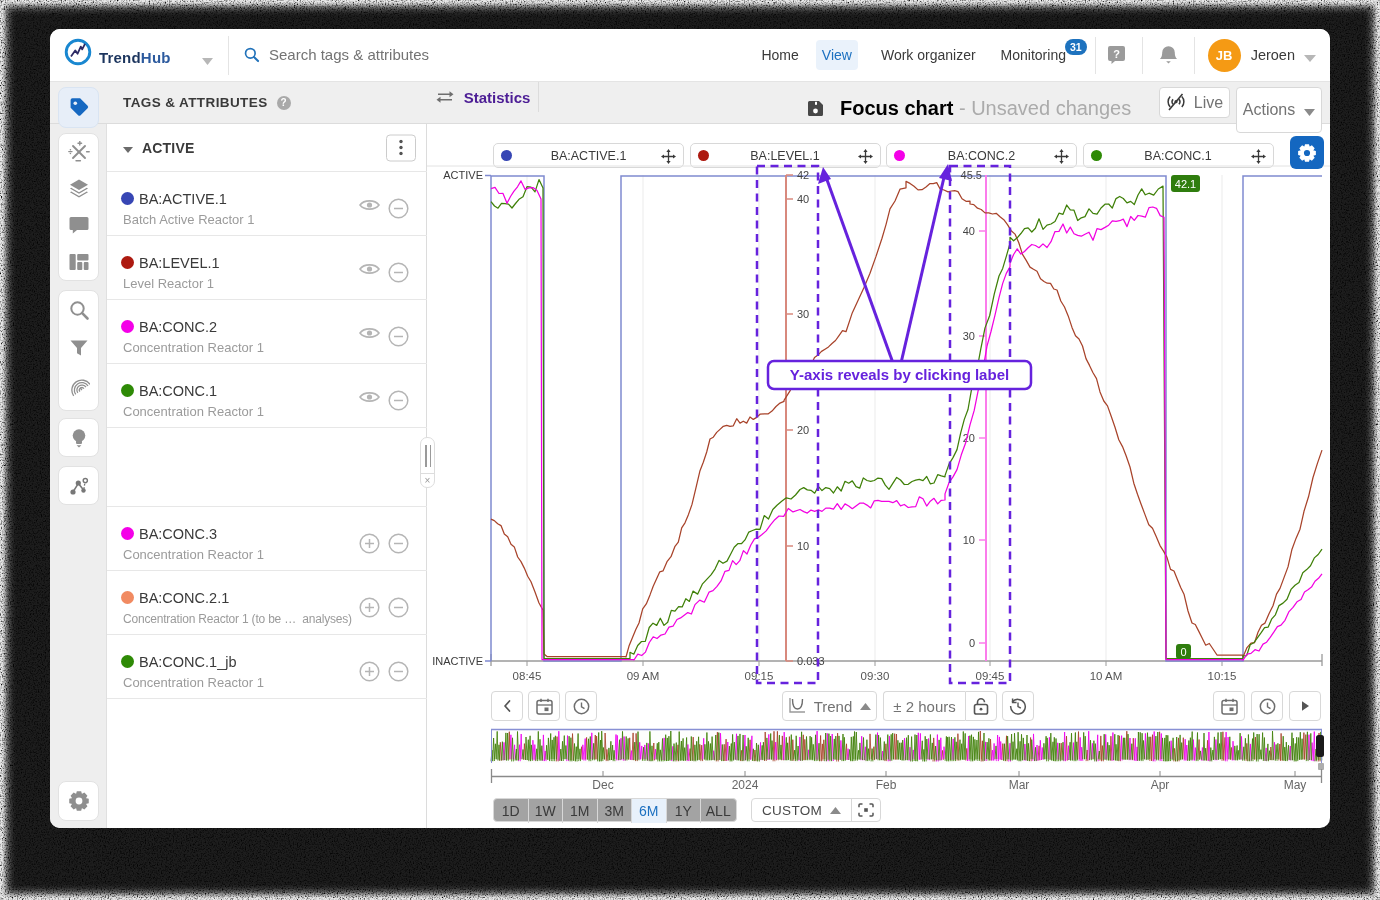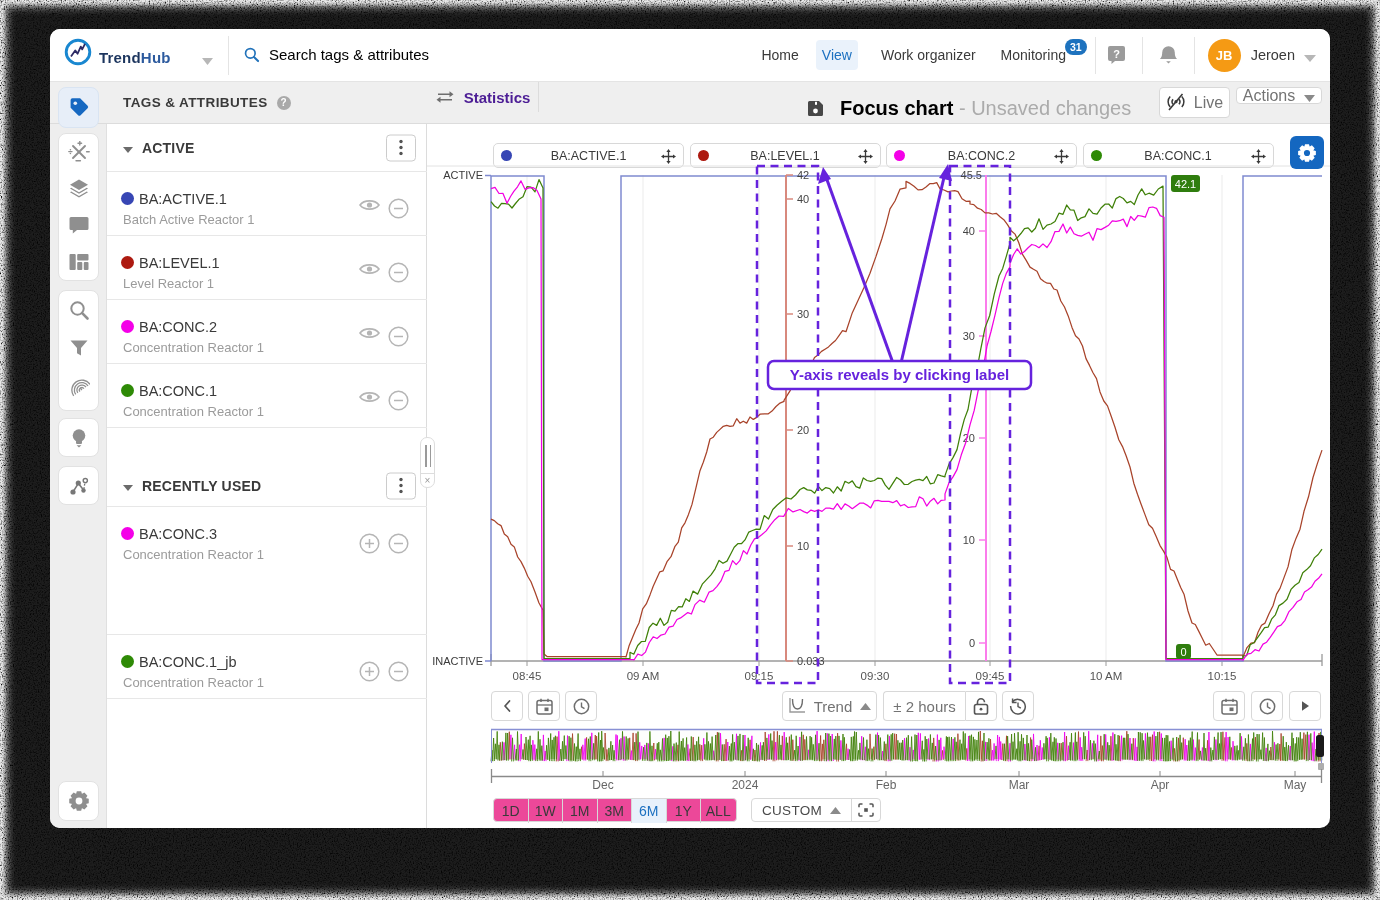--- a/index.html
+++ b/index.html
@@ -4,21 +4,21 @@
 html,body{width:1380px;height:900px;overflow:hidden;background:#000;font-family:"Liberation Sans",sans-serif}
 .stage{position:relative;width:1380px;height:900px}
 .win{position:absolute;left:50px;top:29px;width:1280px;height:799px;background:#fff;border-radius:10px;overflow:hidden}
 
 .topnav{position:absolute;left:0;top:0;width:1280px;height:53px;background:#fff;border-bottom:1px solid #e4e4e4}
 .logo{position:absolute;left:14px;top:9px;display:flex;align-items:flex-end}
 .logotext{font-size:15px;font-weight:bold;color:#1c355e;margin-left:7px;letter-spacing:.2px}
 .logotext span{color:#2c5a9e;font-weight:bold}
 .logocaret{position:absolute;left:152px;top:22px}
 .navsep{position:absolute;top:7px;width:1px;height:39px;background:#e4e4e4}
-.search{position:absolute;left:193px;top:17px;display:flex;align-items:center;color:#000000;font-size:15px}
+.search{position:absolute;left:193px;top:17px;display:flex;align-items:center;color:#737373;font-size:15px}
 .search span{margin-left:9px}
 .navlinks{position:absolute;right:0;top:0;height:52px;display:flex;align-items:center;font-size:14px;color:#3a3a3a}
 .navview{background:#eaf2fb;color:#1c70c0;padding:7px 6px;border-radius:4px;margin:0 6px}
 .badge{display:inline-block;background:#1d72be;color:#fff;font-size:10.5px;border-radius:9px;padding:2px 5px;position:relative;top:-9px;left:-1px;font-weight:bold}
 .avatar{width:33px;height:33px;border-radius:50%;background:#f59a14;color:#fff;font-weight:bold;font-size:13px;display:flex;align-items:center;justify-content:center;margin:0 10px 0 14px}
 
 .toolrow{position:absolute;left:0;top:53px;width:1280px;height:42px;background:#efefef;border-bottom:1px solid #dcdcdc}
 .tab{position:absolute;top:0;height:30px;display:flex;align-items:center;justify-content:center;font-size:15px;font-weight:bold;color:#4c1d95;border-right:1px solid #dcdcdc}
 .focusrow{position:absolute;top:0;height:52px;display:flex;align-items:center;font-size:20px}
 .btn{background:#fff;border:1px solid #d8d8d8;border-radius:4px;display:flex;align-items:center;justify-content:center;color:#737373}
@@ -146,21 +146,21 @@
 <div class="btn" style="position:absolute;left:1109px;top:5px;width:71px;height:31px;font-size:16px"><span style="margin-right:8px;margin-top:3px"><svg width="20" height="18" viewBox="0 0 20 18" style="">
               <g fill="none" stroke="#3a3a3a" stroke-width="1.5">
                 <path d="M4.2 3.5a7.5 7.5 0 0 0 0 10.4"></path>
                 <path d="M15.8 3.5a7.5 7.5 0 0 1 0 10.4"></path>
                 <path d="M7 6.2a4 4 0 0 0 0 5"></path>
                 <path d="M13 6.2a4 4 0 0 1 0 5"></path>
               </g>
               <circle cx="10" cy="8.7" r="1.6" fill="#3a3a3a"></circle>
               <line x1="16.5" y1="1" x2="3" y2="17" stroke="#3a3a3a" stroke-width="1.6"></line>
             </svg></span>Live</div>
-<div class="btn" style="position:absolute;left:1186px;top:5px;width:86px;height:17px;font-size:16px">Actions<span style="margin-left:9px;margin-top:2px"><svg width="11" height="7" viewBox="0 0 11 7" style="">
+<div class="btn" style="position:absolute;left:1186px;top:5px;width:86px;height:46px;font-size:16px">Actions<span style="margin-left:9px;margin-top:2px"><svg width="11" height="7" viewBox="0 0 11 7" style="">
               <path d="M0 0h11L5.5 7Z" fill="#8a8a8a"></path>
             </svg></span></div>
 </div>
 <div class="phead">
         <div class="ptitle">TAGS &amp; ATTRIBUTES</div>
         <div class="qmark">?</div>
       </div>
 <div class="rail">
 <div class="card" style="top:-37px;height:41px;background:#e7eef8;border-color:#d9e4f2">
           <div class="ic">
@@ -342,39 +342,40 @@
               <path d="M1 7 C5 1.5 16 1.5 20 7 C16 12.5 5 12.5 1 7Z" fill="none" stroke="#b5b5b5" stroke-width="1.6"></path>
               <circle cx="10.5" cy="7" r="2.6" fill="#b5b5b5"></circle>
             </svg>
             <svg width="21" height="21" viewBox="0 0 21 21" style="">
               <circle cx="10.5" cy="10.5" r="9.3" fill="none" stroke="#b5b5b5" stroke-width="1.5"></circle>
               <line x1="6" y1="10.5" x2="15" y2="10.5" stroke="#b5b5b5" stroke-width="1.5"></line>
             </svg>
           </span>
         </div>
 <div class="divider-h" style="top:303px"></div>
-<div class="sechead" style="top:338px">
-          <span class="seccaret"><svg width="10" height="6" viewBox="0 0 10 6" style="">
-              <path d="M0 0h10L5.0 6Z" fill="#6b6b6b"></path>
-            </svg></span>
-          <span class="sectitle">RECENTLY USED</span>
-          <div class="kebab">
-            <svg width="4" height="16" viewBox="0 0 4 16" style="">
-              <g fill="#555">
-                <circle cx="2" cy="2" r="1.7"></circle>
-                <circle cx="2" cy="8" r="1.7"></circle>
-                <circle cx="2" cy="14" r="1.7"></circle>
-              </g>
-            </svg>
-          </div>
-        </div>
 <div class="item" style="top:382px">
           <span class="dot" style="background:#f400e8"></span>
           <span class="lbl">BA:CONC.3</span>
           <span class="dsc">Concentration Reactor 1</span>
+          <span class="acts">
+            <svg width="21" height="21" viewBox="0 0 21 21" style="">
+              <circle cx="10.5" cy="10.5" r="9.3" fill="none" stroke="#b5b5b5" stroke-width="1.5"></circle>
+              <line x1="6" y1="10.5" x2="15" y2="10.5" stroke="#b5b5b5" stroke-width="1.5"></line>
+              <line x1="10.5" y1="6" x2="10.5" y2="15" stroke="#b5b5b5" stroke-width="1.5"></line>
+            </svg>
+            <svg width="21" height="21" viewBox="0 0 21 21" style="">
+              <circle cx="10.5" cy="10.5" r="9.3" fill="none" stroke="#b5b5b5" stroke-width="1.5"></circle>
+              <line x1="6" y1="10.5" x2="15" y2="10.5" stroke="#b5b5b5" stroke-width="1.5"></line>
+            </svg>
+          </span>
+        </div>
+<div class="item" style="top:446px">
+          <span class="dot" style="background:#f18a61"></span>
+          <span class="lbl">BA:CONC.2.1</span>
+          <span class="dsc"><span style="font-size:12px;letter-spacing:-0.2px">Concentration Reactor 1 (to be …&nbsp; analyses)</span></span>
           <span class="acts">
             <svg width="21" height="21" viewBox="0 0 21 21" style="">
               <circle cx="10.5" cy="10.5" r="9.3" fill="none" stroke="#b5b5b5" stroke-width="1.5"></circle>
               <line x1="6" y1="10.5" x2="15" y2="10.5" stroke="#b5b5b5" stroke-width="1.5"></line>
               <line x1="10.5" y1="6" x2="10.5" y2="15" stroke="#b5b5b5" stroke-width="1.5"></line>
             </svg>
             <svg width="21" height="21" viewBox="0 0 21 21" style="">
               <circle cx="10.5" cy="10.5" r="9.3" fill="none" stroke="#b5b5b5" stroke-width="1.5"></circle>
               <line x1="6" y1="10.5" x2="15" y2="10.5" stroke="#b5b5b5" stroke-width="1.5"></line>
             </svg>
@@ -632,21 +633,21 @@
         <text x="318" y="64" font-size="12" fill="#666" text-anchor="middle">2024</text>
         <line x1="459" y1="46" x2="459" y2="51.5" stroke="#8a8a8a" stroke-width="1"></line>
         <text x="459" y="64" font-size="12" fill="#666" text-anchor="middle">Feb</text>
         <line x1="592" y1="46" x2="592" y2="51.5" stroke="#8a8a8a" stroke-width="1"></line>
         <text x="592" y="64" font-size="12" fill="#666" text-anchor="middle">Mar</text>
         <line x1="733" y1="46" x2="733" y2="51.5" stroke="#8a8a8a" stroke-width="1"></line>
         <text x="733" y="64" font-size="12" fill="#666" text-anchor="middle">Apr</text>
         <line x1="868" y1="46" x2="868" y2="51.5" stroke="#8a8a8a" stroke-width="1"></line>
         <text x="868" y="64" font-size="12" fill="#666" text-anchor="middle">May</text>
       </svg>
-<div style="position:absolute;left:443px;top:769px;display:flex;border:1px solid #d8d8d8;border-radius:4px;background:#ec4899;height:24px">
+<div style="position:absolute;left:443px;top:769px;display:flex;border:1px solid #d8d8d8;border-radius:4px;background:#a3a3a3;height:24px">
         <div class="zoomcell" style="">1D</div>
         <div class="zoomcell" style="">1W</div>
         <div class="zoomcell" style="">1M</div>
         <div class="zoomcell" style="">3M</div>
         <div class="zoomcell" style="background:#e8f1fb;color:#1c70c0">6M</div>
         <div class="zoomcell" style="">1Y</div>
         <div class="zoomcell" style="border-right:none">ALL</div>
       </div>
       <div style="position:absolute;left:701px;top:769px;display:flex;align-items:center;border:1px solid #d8d8d8;border-radius:4px;background:#fff;height:24px">
         <div style="display:flex;align-items:center;padding:0 10px;font-size:13.5px;color:#4a4a4a;letter-spacing:.3px">CUSTOM<span style="margin-left:8px;display:inline-flex">

